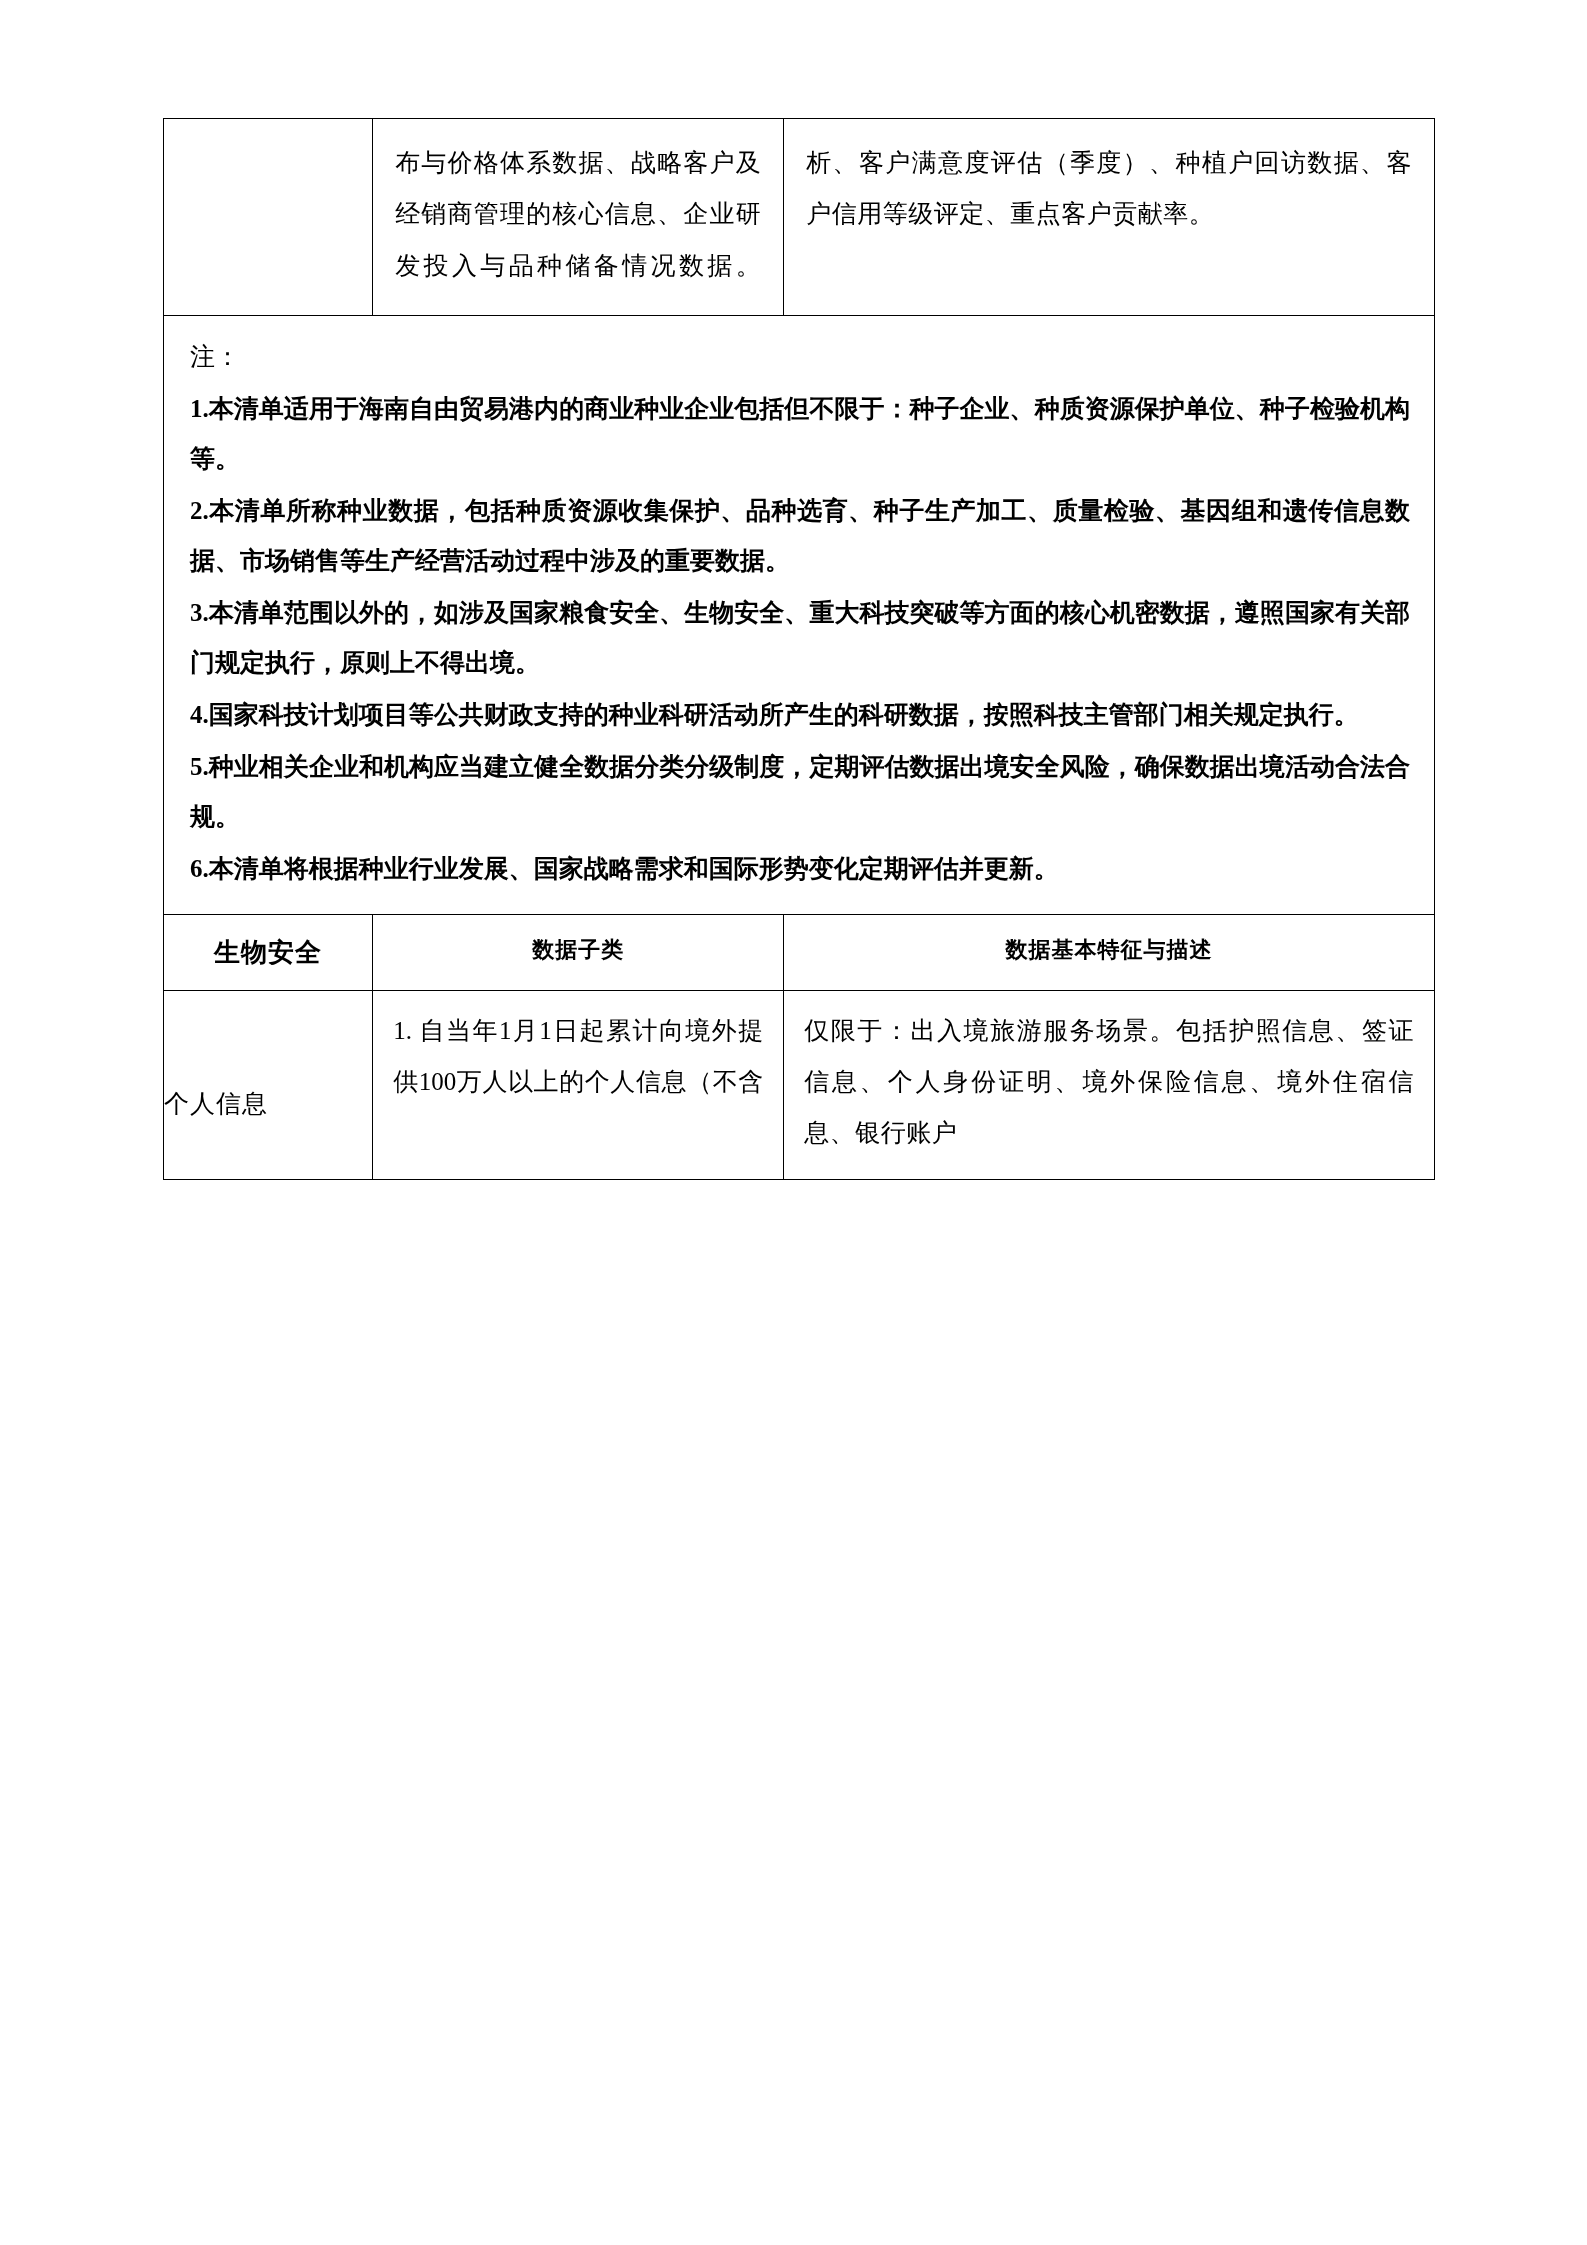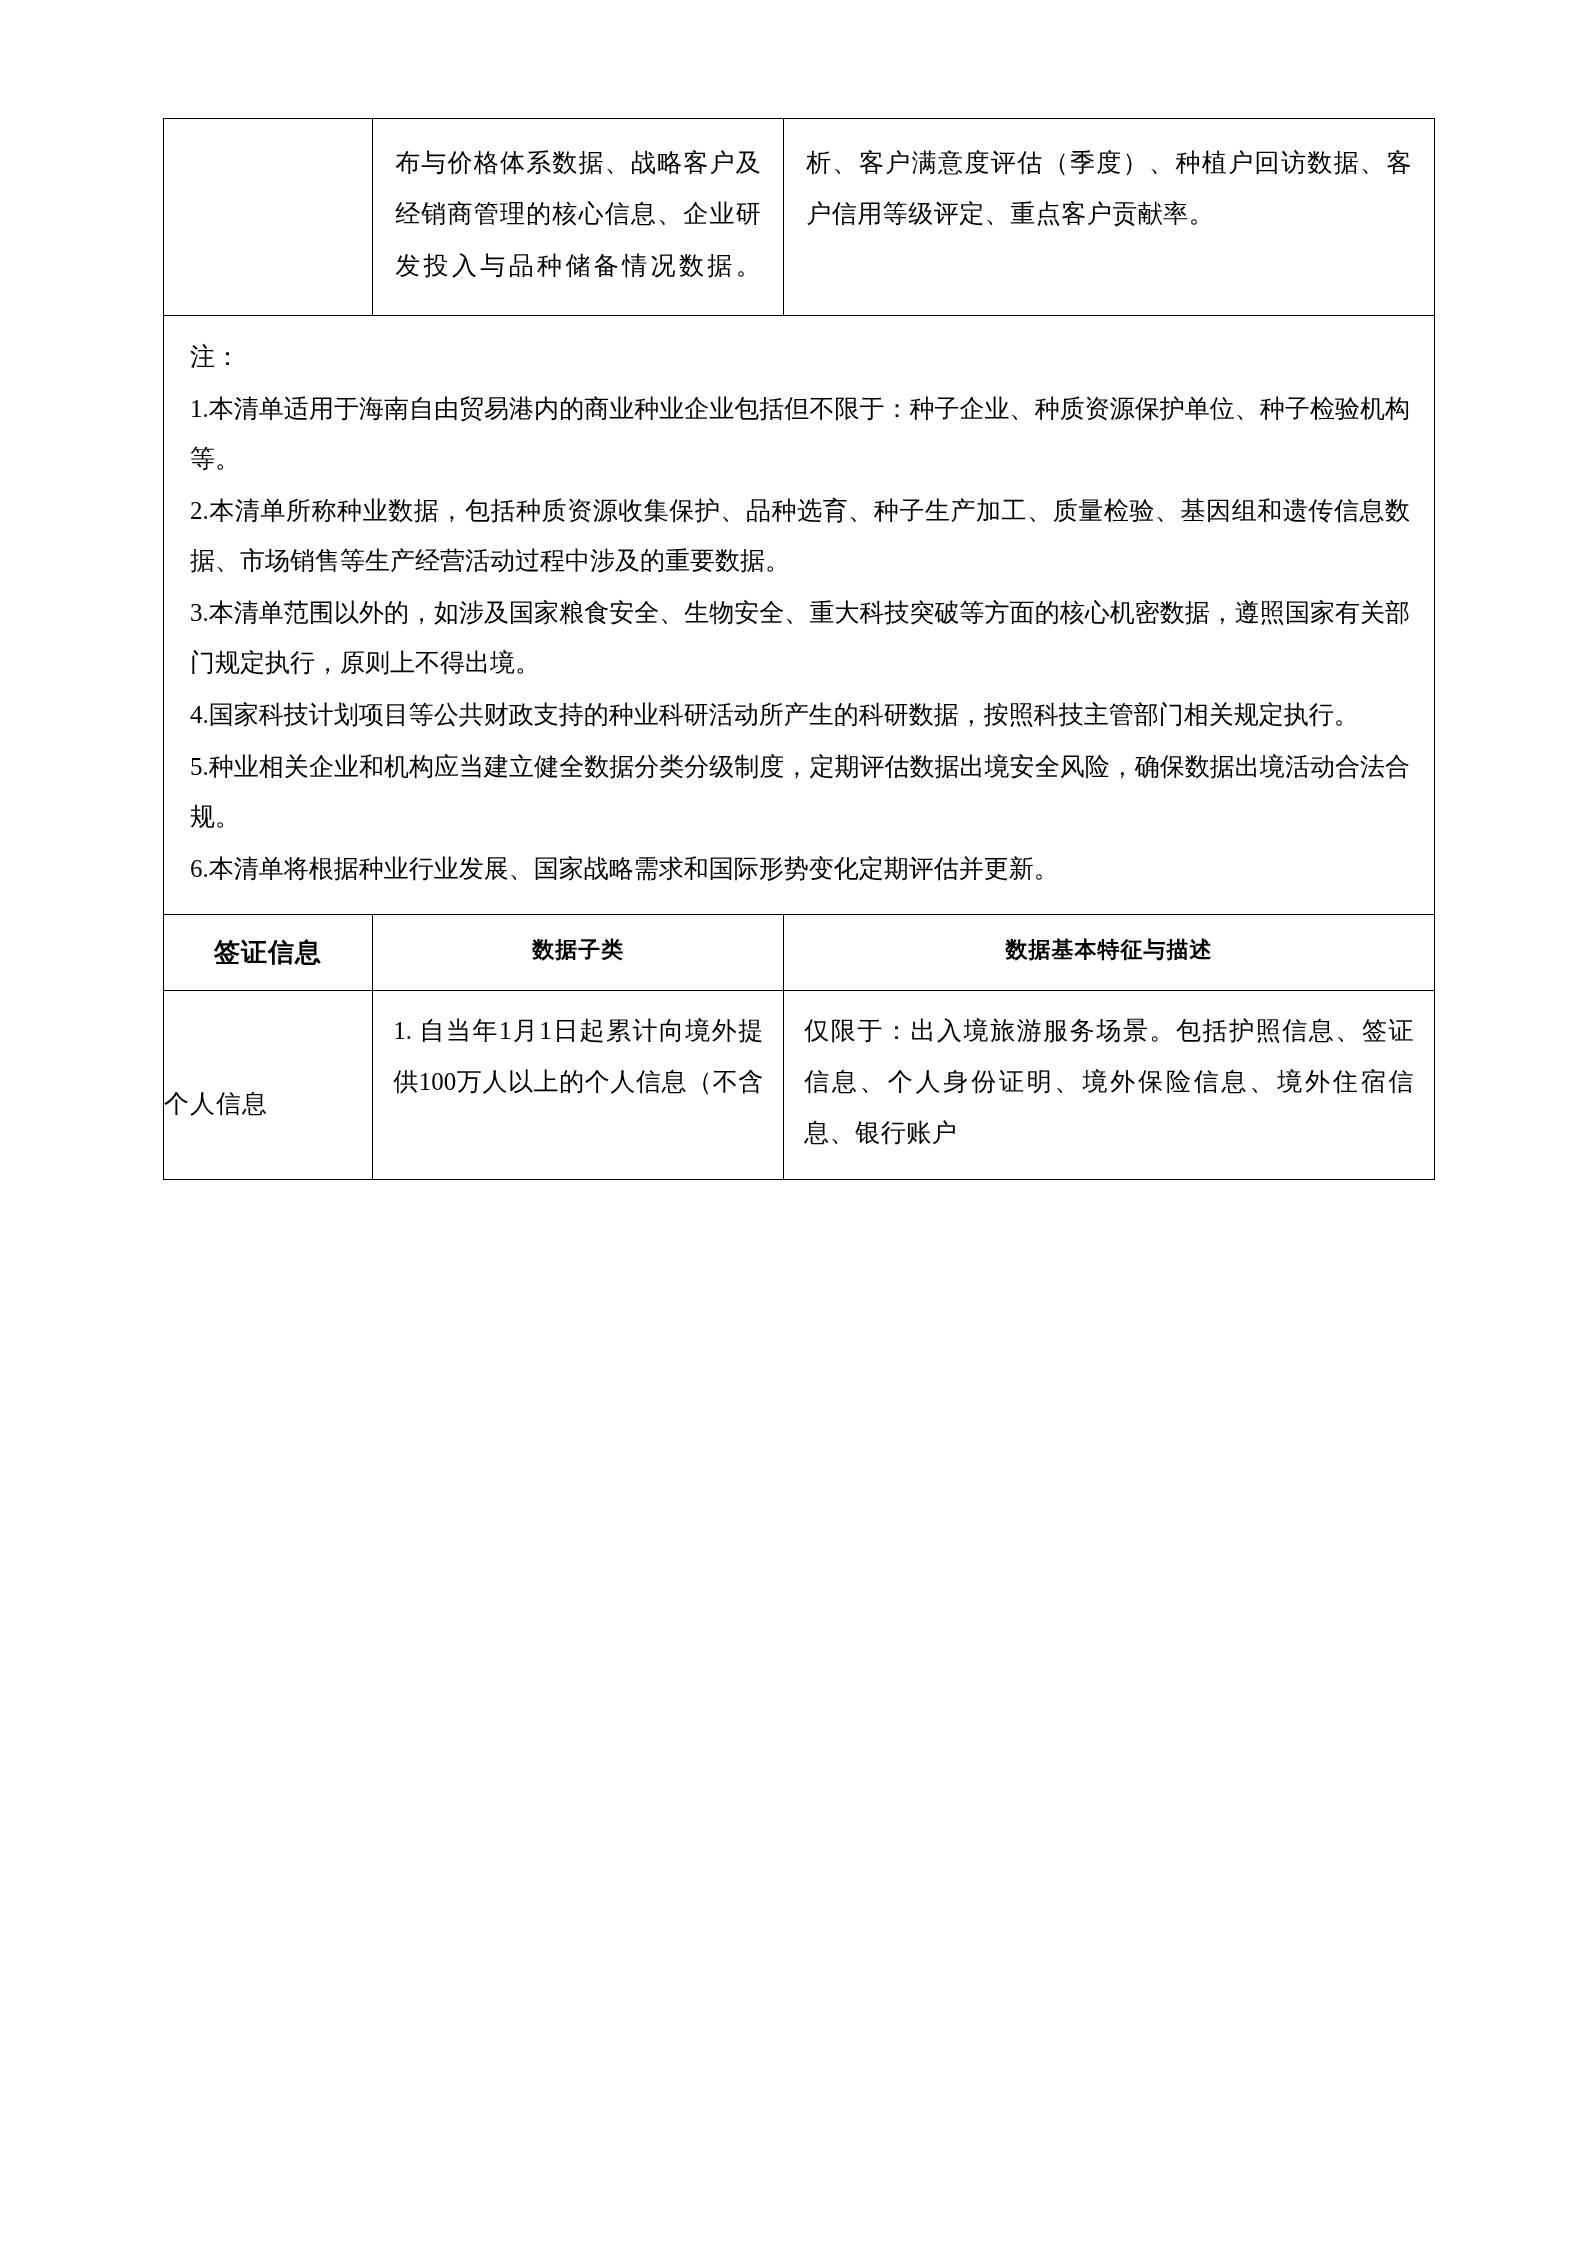--- a/index.html
+++ b/index.html
@@ -58,20 +58,21 @@
   }
   .note-block {
     padding: 16px 24px 18px 26px;
   }
   .note-line {
     font-size: 25px;
     line-height: 2.0;
     text-align: justify;
     text-justify: inter-character;
     margin: 0 0 2px 0;
+    font-weight: bold;
   }
   .note-label {
     font-size: 25px;
     line-height: 2.0;
     margin: 0 0 2px 0;
   }
   .section-title {
     text-align: center;
     font-size: 33px;
     font-weight: bold;
@@ -138,21 +139,21 @@
           <p class="note-line">2.本清单所称种业数据，包括种质资源收集保护、品种选育、种子生产加工、质量检验、基因组和遗传信息数据、市场销售等生产经营活动过程中涉及的重要数据。</p>
           <p class="note-line">3.本清单范围以外的，如涉及国家粮食安全、生物安全、重大科技突破等方面的核心机密数据，遵照国家有关部门规定执行，原则上不得出境。</p>
           <p class="note-line">4.国家科技计划项目等公共财政支持的种业科研活动所产生的科研数据，按照科技主管部门相关规定执行。</p>
           <p class="note-line">5.种业相关企业和机构应当建立健全数据分类分级制度，定期评估数据出境安全风险，确保数据出境活动合法合规。</p>
           <p class="note-line">6.本清单将根据种业行业发展、国家战略需求和国际形势变化定期评估并更新。</p>
         </div>
       </td>
     </tr>
     <tr>
       <td class="col-a vmid">
-        <div class="th-cell th-small">签证信息</div>
+        <div class="th-cell th-small">生物安全</div>
       </td>
       <td class="col-b vmid">
         <div class="th-cell">数据子类</div>
       </td>
       <td class="col-c vmid">
         <div class="th-cell">数据基本特征与描述</div>
       </td>
     </tr>
     <tr>
       <td class="col-a">

